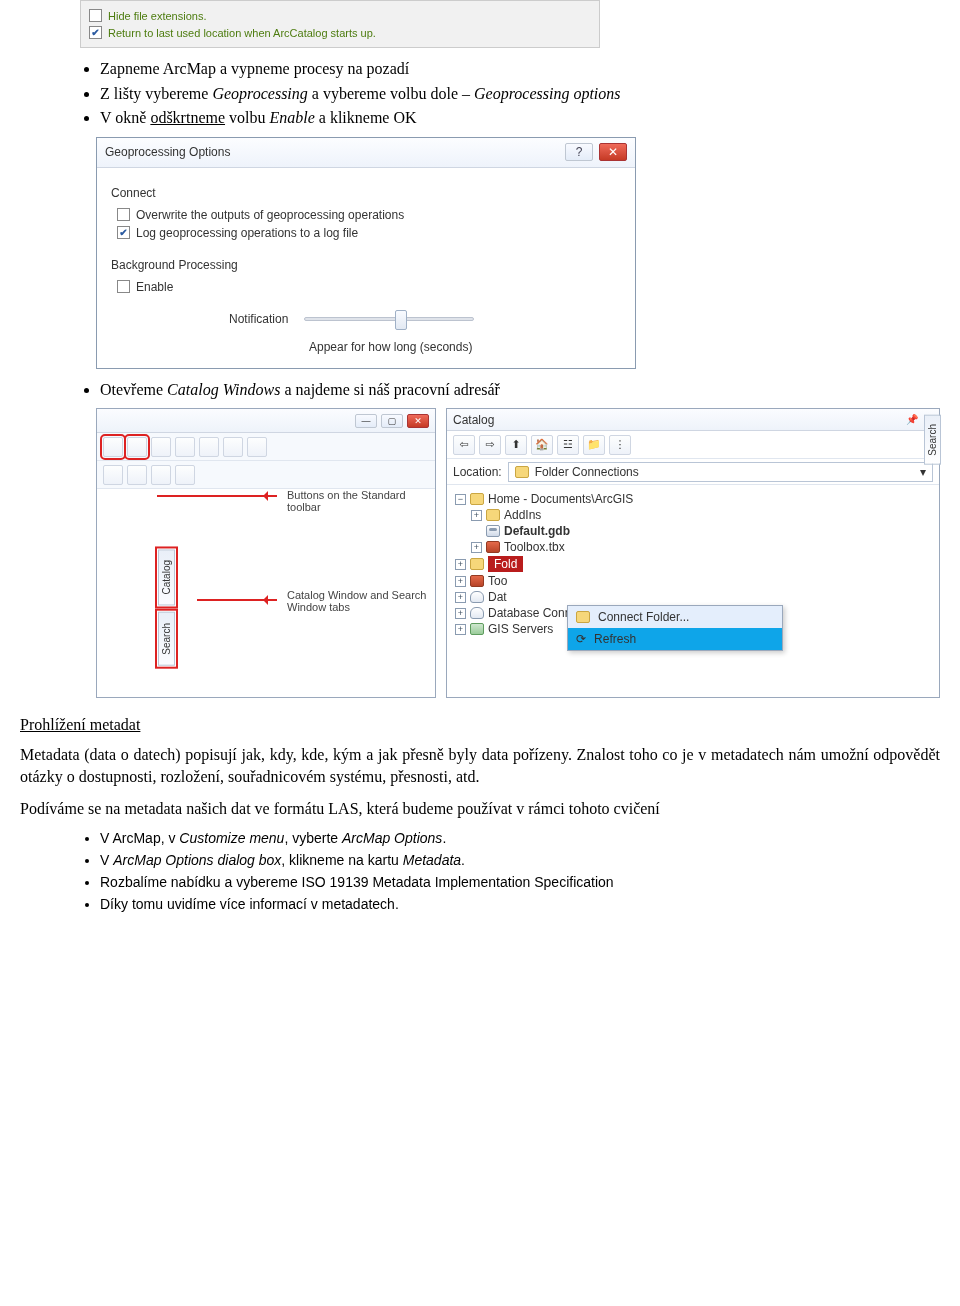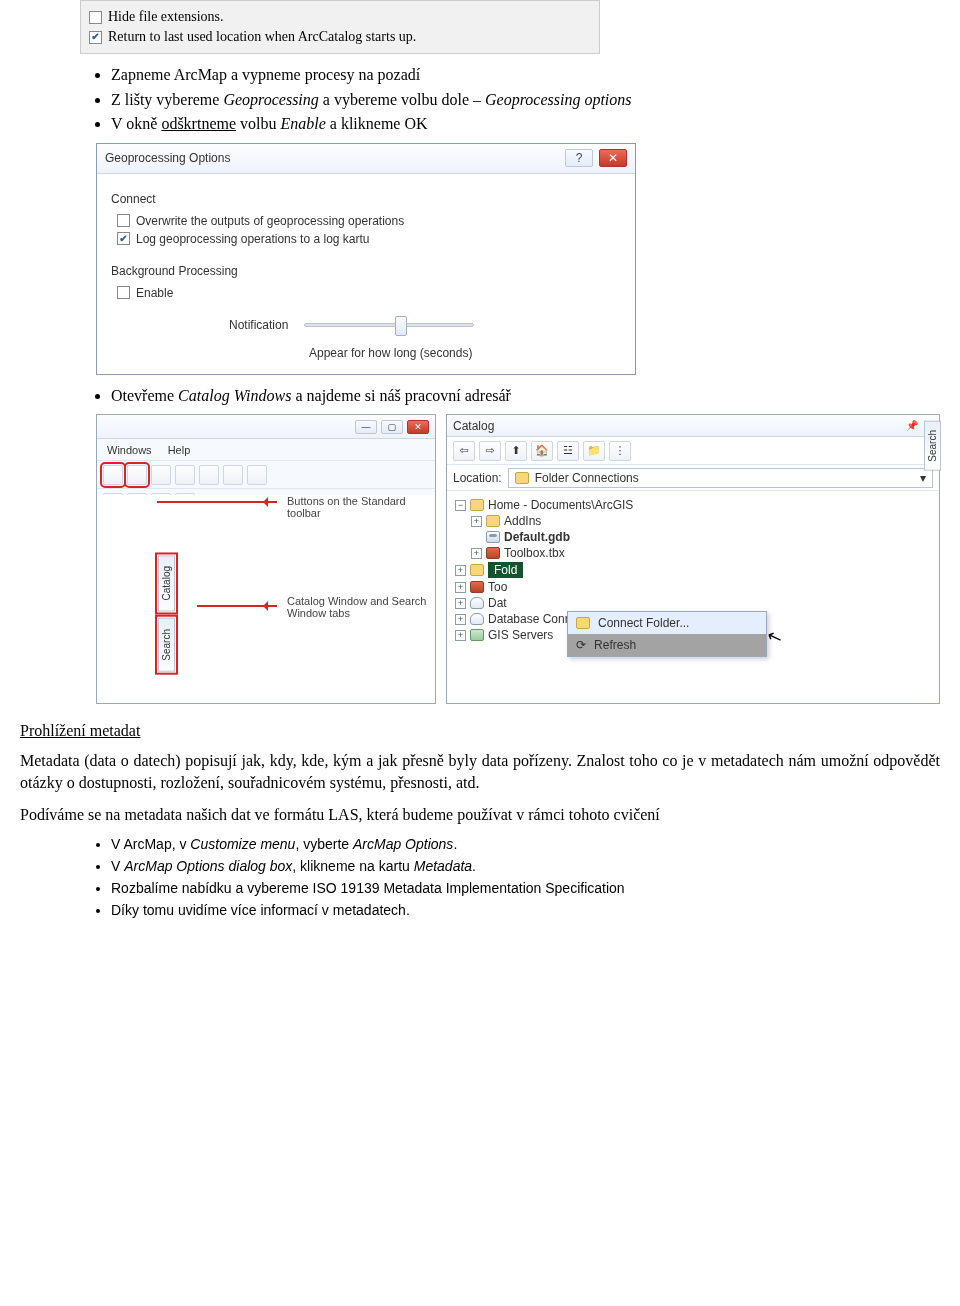--- a/index.html
+++ b/index.html
@@ -4,21 +4,21 @@
 <style>
   * { box-sizing: border-box; margin: 0; padding: 0; }
   body {
     font-family: "Times New Roman", serif;
     font-size: 16px;
     color: #000;
     background: #fff;
     width: 960px;
     padding: 0;
   }
-  .sans { font-family: Liberation Serif, serif; font-size: 14px; color: #000000; }
+  .sans { font-family: Liberation Sans, sans-serif; font-size: 11px; color: #4d7c0f; }
   .italic { font-style: italic; }
   .underline { text-decoration: underline; }
   .bold { font-weight: bold; }
 
   
   .top-panel {
     background: #f1f1f1;
     border: 1px solid #ccc;
     width: 520px;
     margin-left: 80px;
@@ -27,21 +27,21 @@
   }
   .chk-row { display: flex; align-items: center; gap: 6px; padding: 2px 0; }
   .chk {
     width: 13px; height: 13px; border: 1px solid #888; background: #fff;
     display: inline-flex; align-items: center; justify-content: center;
     font-size: 10px; line-height: 1;
   }
   .chk.checked::after { content: "✔"; color: #2b5aa0; font-weight: bold; }
 
   ul.doc { list-style: disc; margin: 10px 0 8px 96px; padding: 0; }
-  ul.doc li { margin: 3px 15px; line-height: 1.35; }
+  ul.doc li { margin: 3px 4px; line-height: 1.35; }
 
   
   .dialog {
     width: 540px;
     margin: 6px 0 10px 96px;
     border: 1px solid #8a9bb0;
     background: #fff;
     font-family: "Segoe UI", Tahoma, sans-serif;
     font-size: 12px;
     color: #333;
@@ -129,24 +129,24 @@
   .tree { padding: 6px 6px; position:relative; }
   .tree-row { display:flex; align-items:center; gap:4px; padding:1px 0 1px 2px; white-space:nowrap; }
   .exp { width:11px; height:11px; border:1px solid #8a9bb0; background:#fff; display:inline-flex; align-items:center; justify-content:center; font-size:9px; line-height:1; color:#456; }
   .folder-icon { width:14px; height:12px; background:#f6d77a; border:1px solid #caa642; border-radius:2px; }
   .gdb-icon { width:14px; height:12px; background:linear-gradient(#fff,#cfd9e8); border:1px solid #8a9bb0; border-radius:2px; position:relative; }
   .gdb-icon::after{content:""; position:absolute; left:2px; top:2px; width:8px; height:3px; background:#8a9bb0; border-radius:2px;}
   .tbx-icon { width:14px; height:12px; background:linear-gradient(#e46a4a,#b84428); border:1px solid #933a22; border-radius:2px; }
   .db-icon { width:14px; height:12px; background:linear-gradient(#fff,#e3e9f2); border:1px solid #8a9bb0; border-radius:6px 6px 3px 3px; }
   .srv-icon { width:14px; height:12px; background:linear-gradient(#cfe7cf,#9acc9a); border:1px solid #5e9c5e; border-radius:2px; }
   .indent1{ padding-left:18px; }
-  .hl-row { background: #14532d; color:#fff; padding:1px 6px; }
+  .hl-row { background: #b91c1c; color:#fff; padding:1px 6px; }
   .context-menu {
-    position:absolute; left: 120px; top: 120px; width: 200px;
-    background:#a3a3a3; border:1px solid #9aa8bc; box-shadow: 2px 2px 5px rgba(0,0,0,.2);
+    position:absolute; left: 120px; top: 120px; width: 216px;
+    background:#0ea5e9; border:1px solid #9aa8bc; box-shadow: 2px 2px 5px rgba(0,0,0,.2);
     z-index:10;
   }
   .ctx-item { padding:4px 8px; display:flex; align-items:center; gap:8px; }
   .ctx-item.active { background:#e4eefc; }
   .cursor {
     position:absolute; left: 320px; top: 135px; font-size:18px; color:#000;
     transform: rotate(-20deg);
   }
   .right-tab {
     position:absolute; right:-2px; top:6px;
@@ -195,21 +195,21 @@
     </div>
   </div>
   <div class="dlg-body">
     <div class="group-label">Connect</div>
     <div class="chk-row">
       <span class="chk"></span>
       <span>Overwrite the outputs of geoprocessing operations</span>
     </div>
     <div class="chk-row">
       <span class="chk checked"></span>
-      <span>Log geoprocessing operations to a log kartu</span>
+      <span>Log geoprocessing operations to a log file</span>
     </div>
     <div class="group-label" style="margin-top:16px;">Background Processing</div>
     <div class="chk-row">
       <span class="chk"></span>
       <span>Enable</span>
     </div>
     <div class="notif-row">
       <span>Notification</span>
       <div class="slider-track">
         <div class="slider-thumb"></div>
@@ -225,24 +225,20 @@
   </li>
 </ul>
 
 <div class="twoup">
 
   <div class="left-app">
     <div class="app-top">
       <span class="winctl">—</span>
       <span class="winctl">▢</span>
       <span class="winctl red">✕</span>
-    </div>
-    <div class="menubar">
-      <span>Windows</span>
-      <span>Help</span>
     </div>
     <div class="toolbar-row">
       <span class="tbtn hl"></span>
       <span class="tbtn hl"></span>
       <span class="tbtn"></span>
       <span class="tbtn"></span>
       <span class="tbtn"></span>
       <span class="tbtn"></span>
       <span class="tbtn"></span>
     </div>

